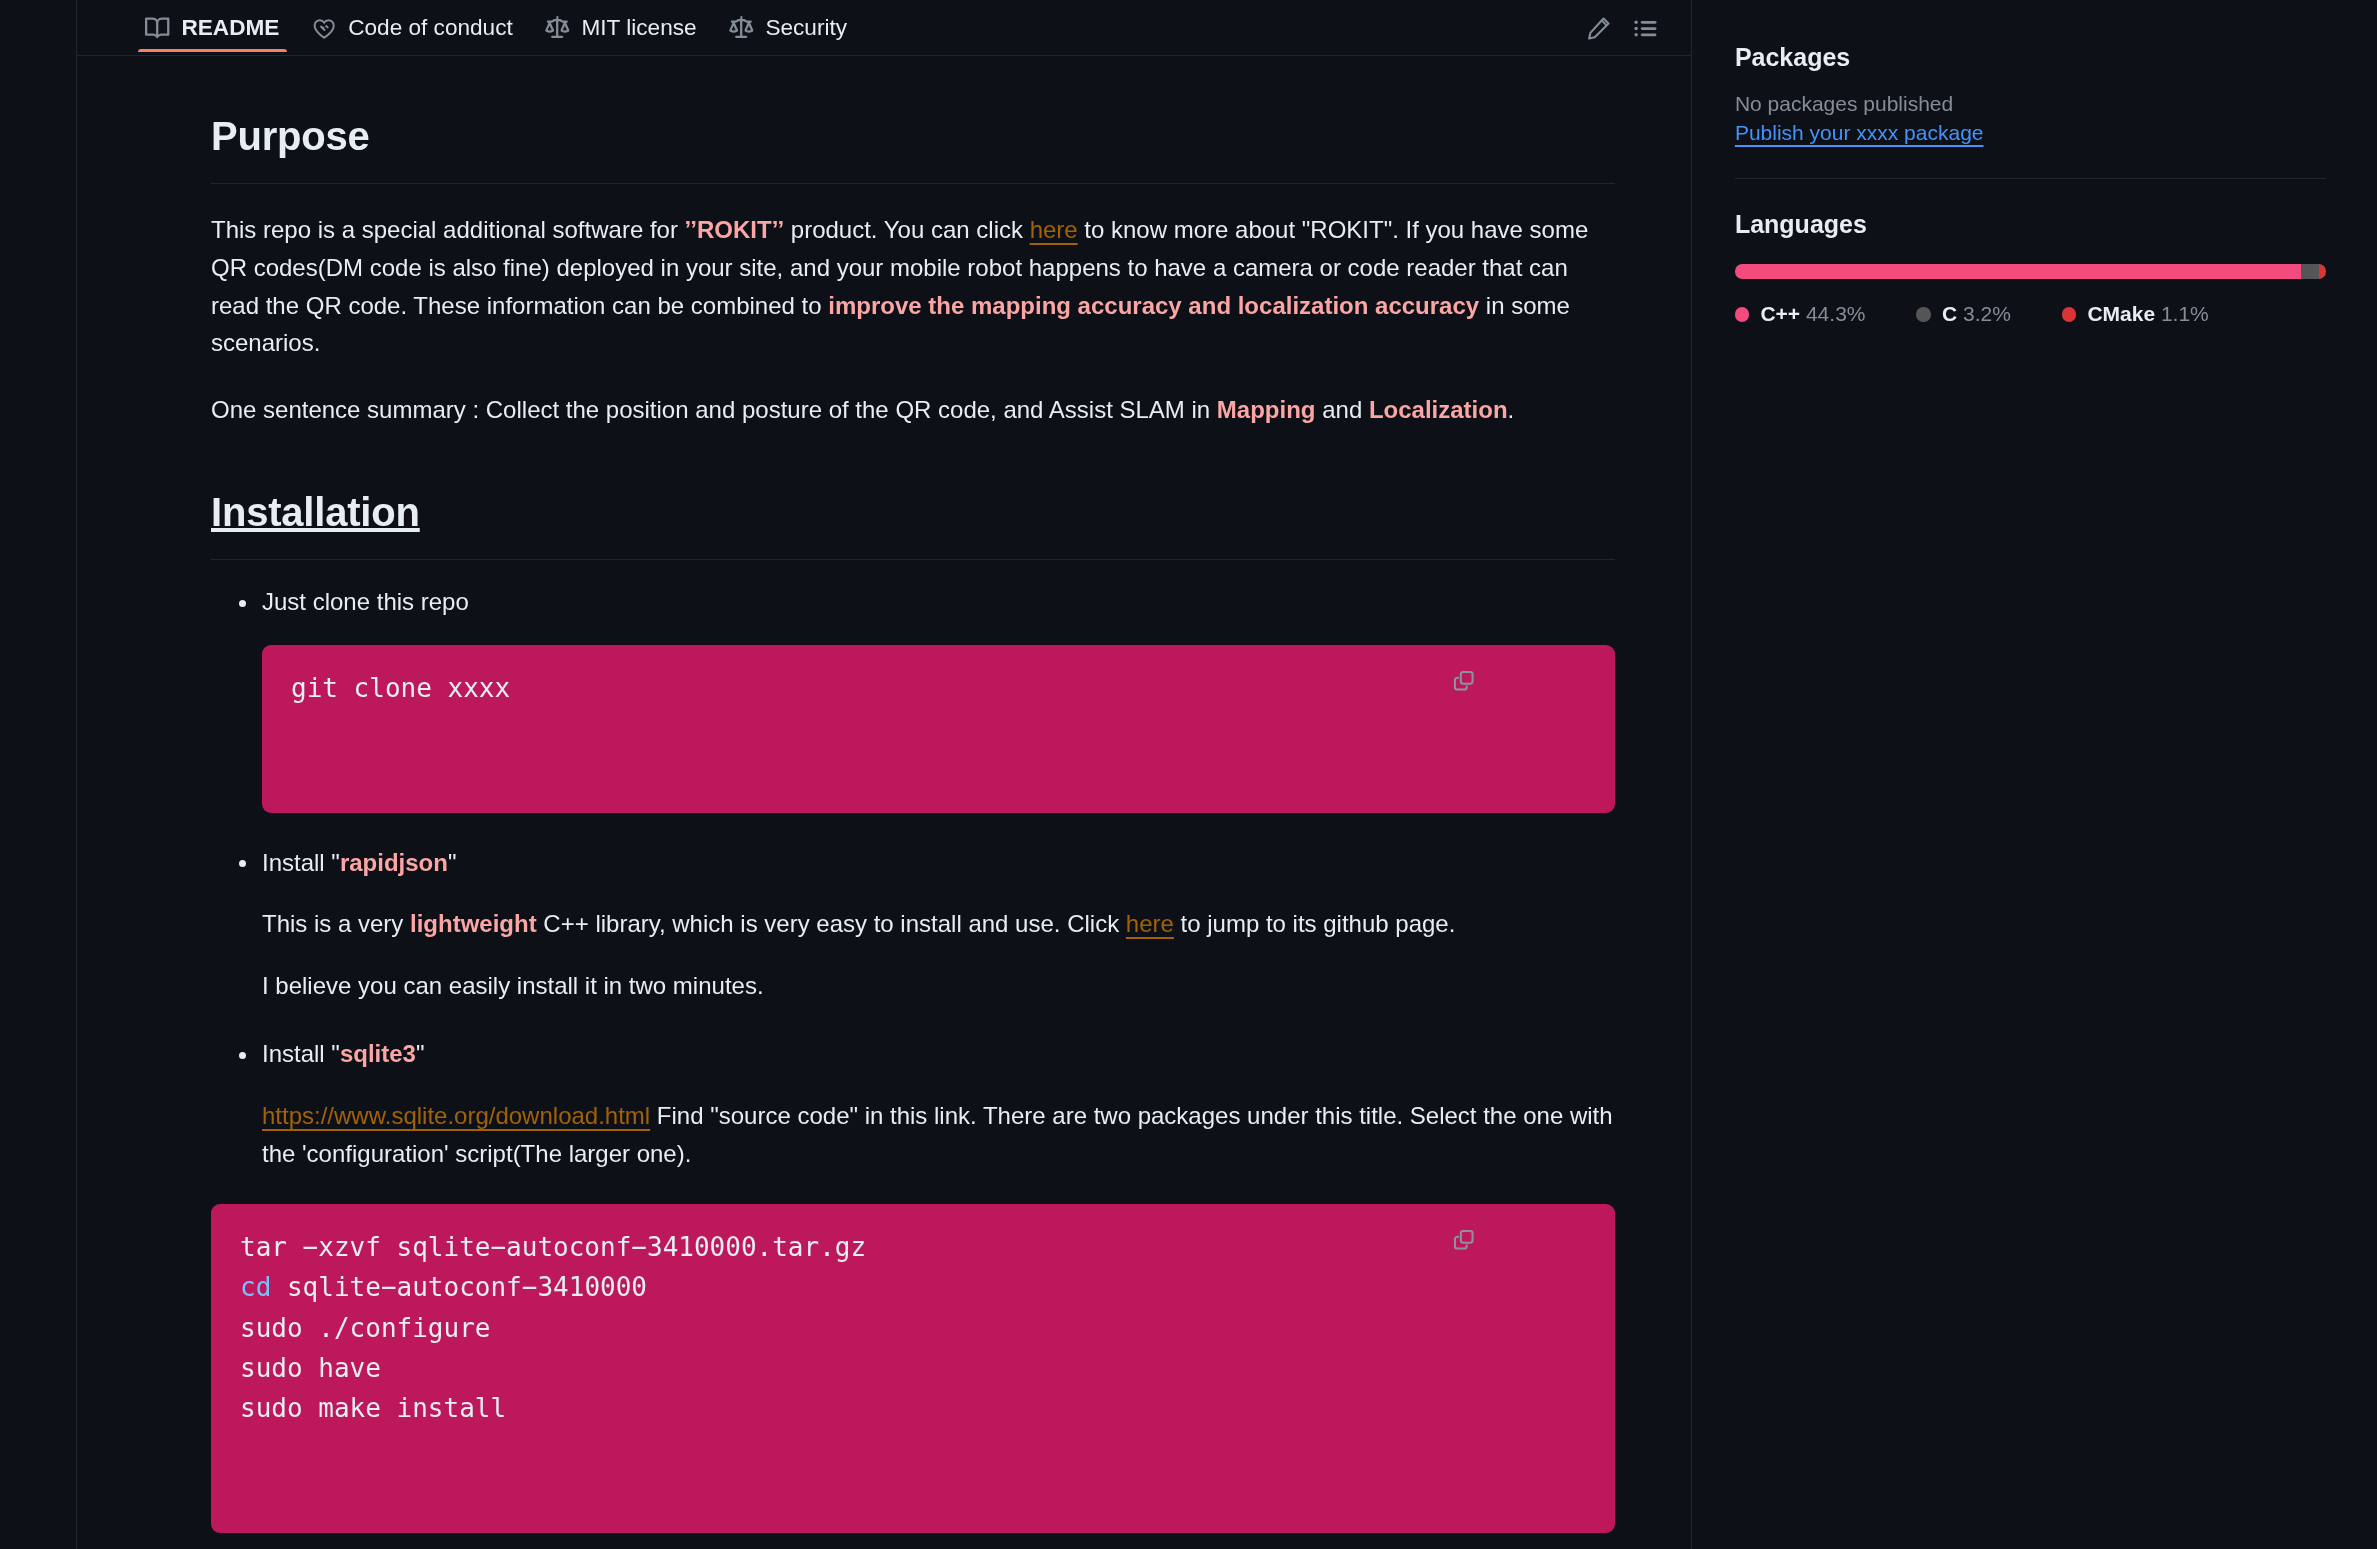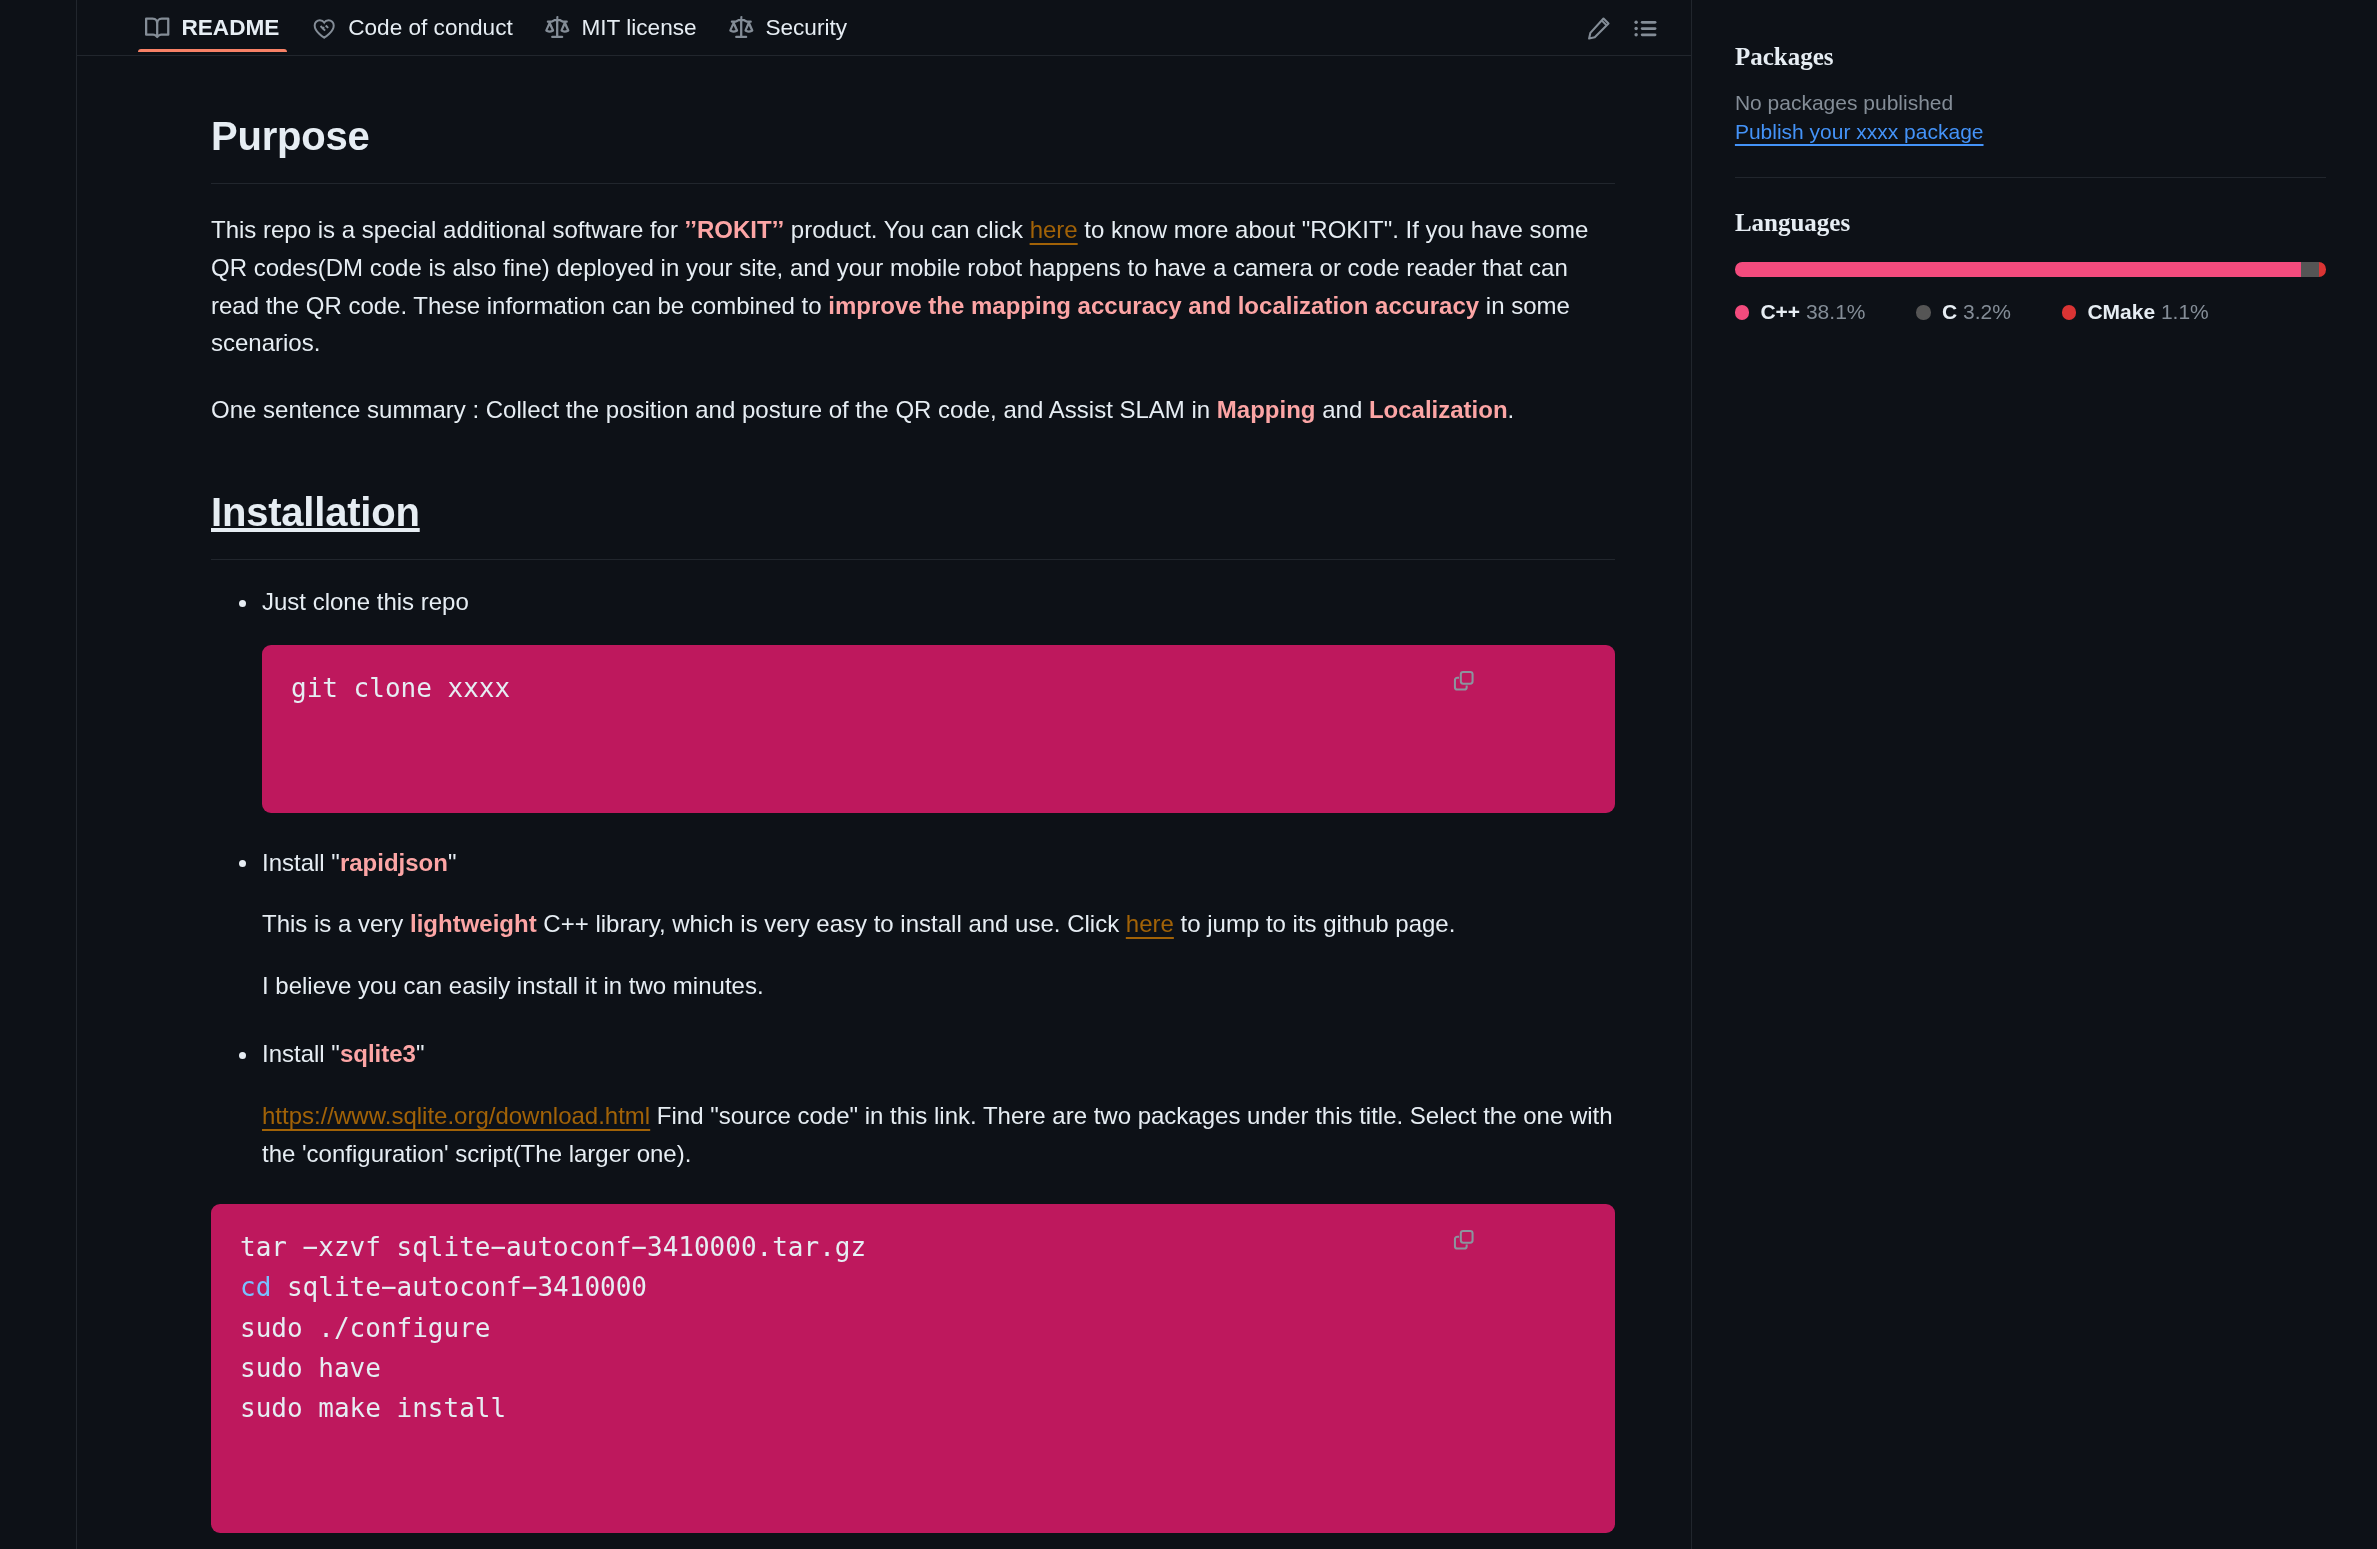--- a/index.html
+++ b/index.html
@@ -134,21 +134,20 @@
   
   .side-divider { width: 0.9px; flex: 0 0 0.9px; background: #21262d; }
   .sidebar {
     flex: 1 1 auto;
     padding: 43px 51px 0 43px;
     background: #0d1117;
   }
   .side-h {
     font-size: 25px; font-weight: 600; color: #e6edf3;
     margin: 0 0 20px 0;
-    font-family: Liberation Serif, serif;
   }
   .side-muted { color: #848d97; font-size: 21px; margin: 0 0 5.4px 0; }
   .side-link {
     color: #4493f8; font-size: 21px;
     text-decoration: underline; text-underline-offset: 4.5px; text-decoration-thickness: 1.8px;
     display: inline-block;
   }
   .side-sep { height: 0.9px; background: #21262d; margin: 33px 0 31px 0; }
   .lang-bar {
     display: flex; height: 14.5px; border-radius: 7.2px; overflow: hidden;
@@ -313,21 +312,21 @@
     <div>
       <h2 class="side-h">Languages</h2>
       <div class="lang-bar">
           <span style="width: 95.7%; background: rgb(243, 75, 125);"></span>
           <span style="width: 3.2%; background: rgb(85, 85, 85);"></span>
           <span style="width: 1.1%; background: rgb(218, 52, 52);"></span>
         </div>
       <div class="lang-list">
           <div class="lang-item">
             <span class="lang-dot" style="background: rgb(243, 75, 125);"></span>
-            <span><span class="lang-name">C++</span> <span class="lang-pct">38.1%</span></span>
+            <span><span class="lang-name">C++</span> <span class="lang-pct">44.3%</span></span>
           </div>
           <div class="lang-item">
             <span class="lang-dot" style="background: rgb(85, 85, 85);"></span>
             <span><span class="lang-name">C</span> <span class="lang-pct">3.2%</span></span>
           </div>
           <div class="lang-item">
             <span class="lang-dot" style="background: rgb(218, 52, 52);"></span>
             <span><span class="lang-name">CMake</span> <span class="lang-pct">1.1%</span></span>
           </div>
         </div>

